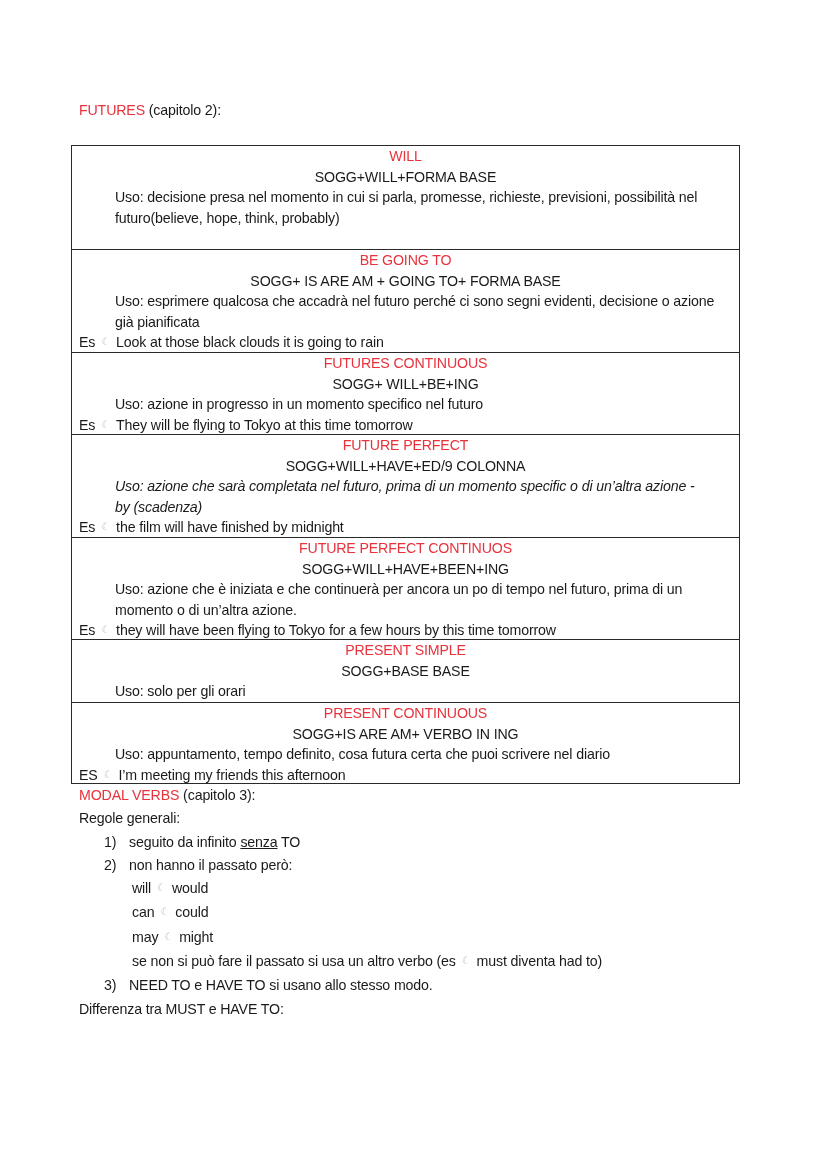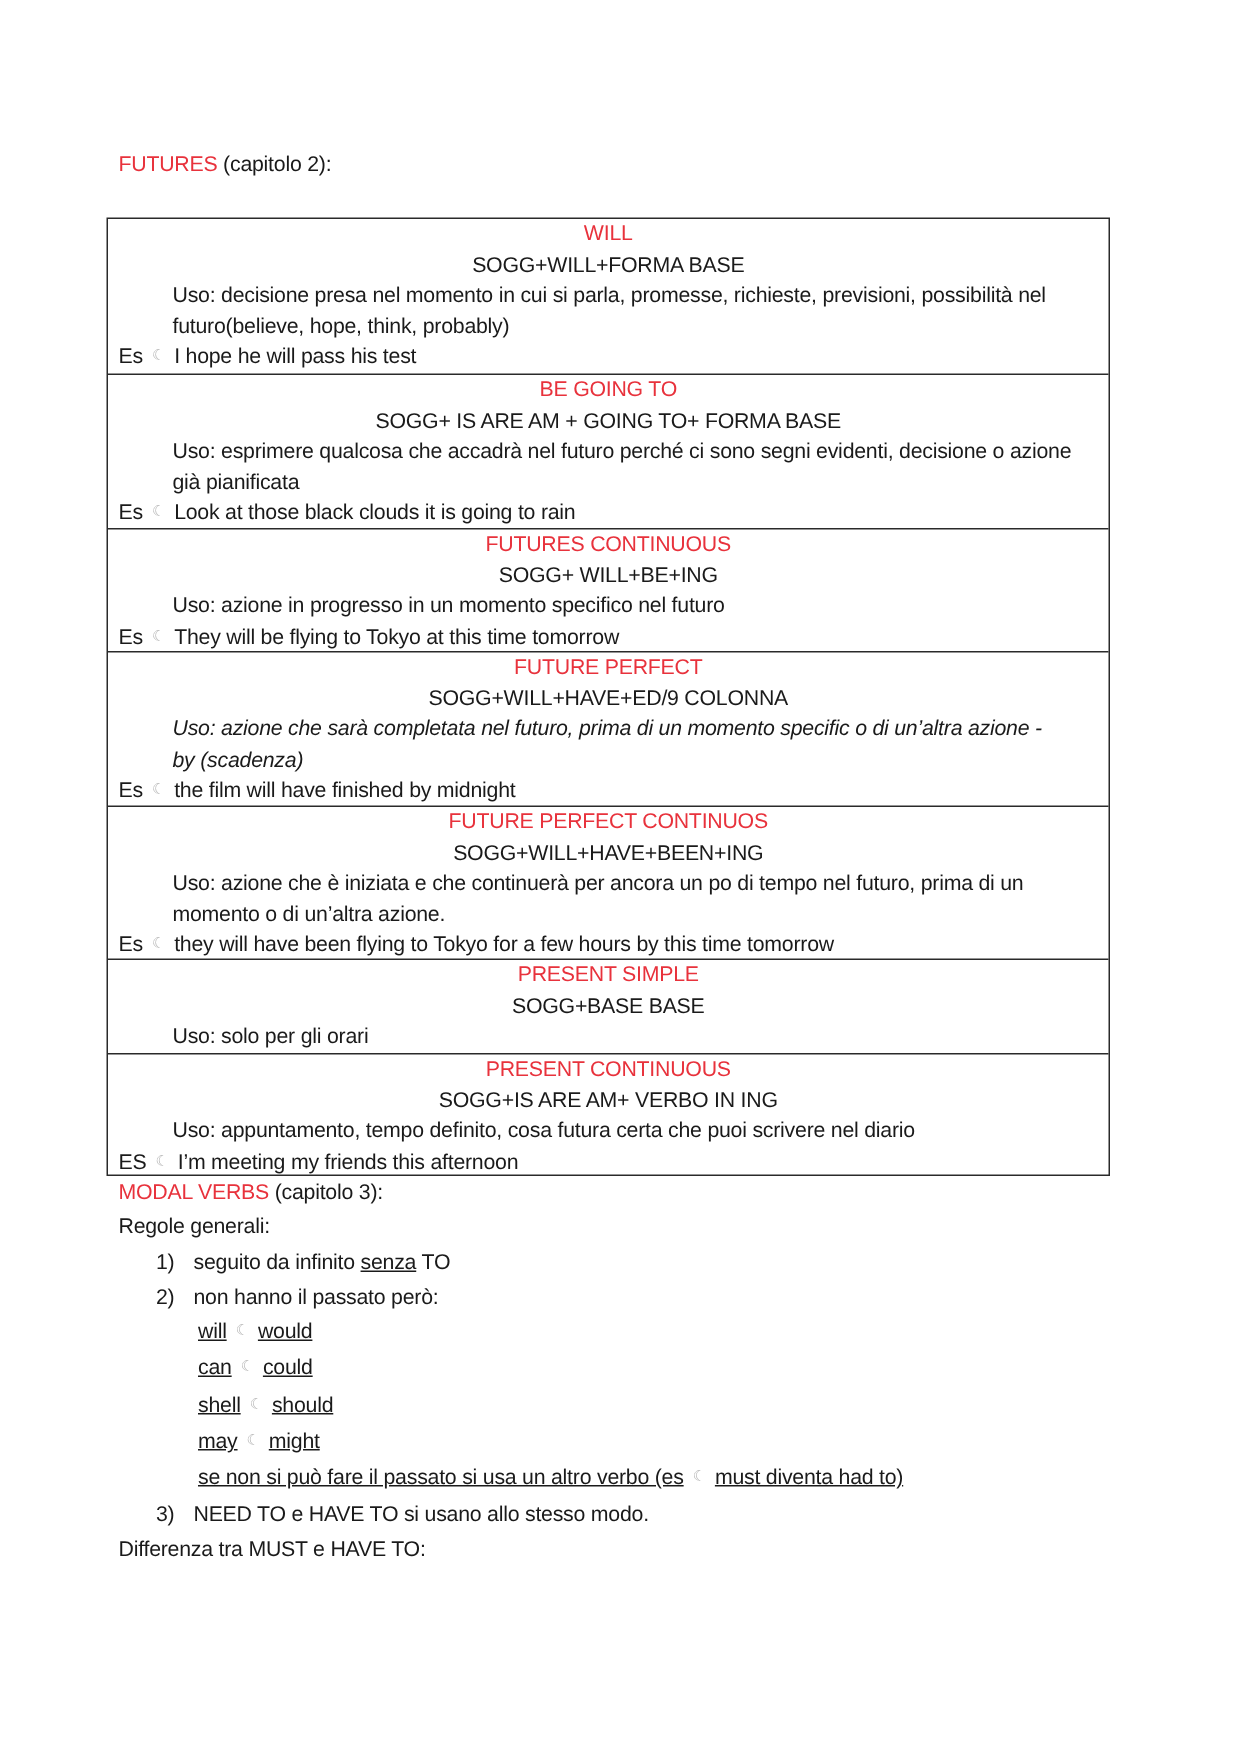--- a/index.html
+++ b/index.html
@@ -18,37 +18,36 @@
     .row { border-top: 1.5px solid #2a2a2a; padding: 0 0 0 7px; box-sizing: border-box; }
     .row:first-child { border-top: none; }
     .line { line-height: 20.6px; white-space: nowrap; }
     .line.wrap { white-space: normal; padding-right: 8px; margin-left: 36px; }
     .center { text-align: center; padding-right: 7px; }
     .arrow { color: #b8b8b8; font-size: 10px; margin: 0 6px 0 6px; display: inline-block; transform: translateY(-2px); }
     .modal { position: absolute; left: 79px; top: 784px; }
     .modal .line { line-height: 23.3px; }
     .ol-item { position: relative; padding-left: 50px; }
     .ol-num { position: absolute; left: 25px; }
-    .sub { padding-left: 53px; text-decoration: underline; }
+    .sub { padding-left: 53px; }
     .u { text-decoration: underline; }
   </style>
 </head>
 <body>
 
 <div class="heading">
   <span class="red">FUTURES</span><span> (capitolo 2):</span>
 </div>
 
 <div class="table">
 
   <div class="row" style="height:103px;">
     <div class="line center red">WILL</div>
     <div class="line center">SOGG+WILL+FORMA BASE</div>
     <div class="line wrap">Uso: decisione presa nel momento in cui si parla, promesse, richieste, previsioni, possibilità nel futuro(believe, hope, think, probably)</div>
-    <div class="line"><span>Es</span><span class="arrow">☾</span><span>I hope he will pass his test</span></div>
   </div>
 
   <div class="row" style="height:103px;">
     <div class="line center red">BE GOING TO</div>
     <div class="line center">SOGG+ IS ARE AM + GOING TO+ FORMA BASE</div>
     <div class="line wrap">Uso: esprimere qualcosa che accadrà nel futuro perché ci sono segni evidenti, decisione o azione già pianificata</div>
     <div class="line"><span>Es</span><span class="arrow">☾</span><span>Look at those black clouds it is going to rain</span></div>
   </div>
 
   <div class="row" style="height:82px;">
@@ -97,21 +96,20 @@
     <span>seguito da infinito </span><span class="u">senza</span><span> TO</span>
   </div>
 
   <div class="line ol-item">
     <span class="ol-num">2)</span>
     <span>non hanno il passato però:</span>
   </div>
 
   <div class="line sub"><span>will</span><span class="arrow">☾</span><span>would</span></div>
   <div class="line sub"><span>can</span><span class="arrow">☾</span><span>could</span></div>
-  <div class="line sub"><span>shell</span><span class="arrow">☾</span><span>should</span></div>
   <div class="line sub"><span>may</span><span class="arrow">☾</span><span>might</span></div>
   <div class="line sub"><span>se non si può fare il passato si usa un altro verbo (es</span><span class="arrow">☾</span><span>must diventa had to)</span></div>
 
   <div class="line ol-item">
     <span class="ol-num">3)</span>
     <span>NEED TO e HAVE TO si usano allo stesso modo.</span>
   </div>
 
   <div class="line">Differenza tra MUST e HAVE TO:</div>
 </div>

